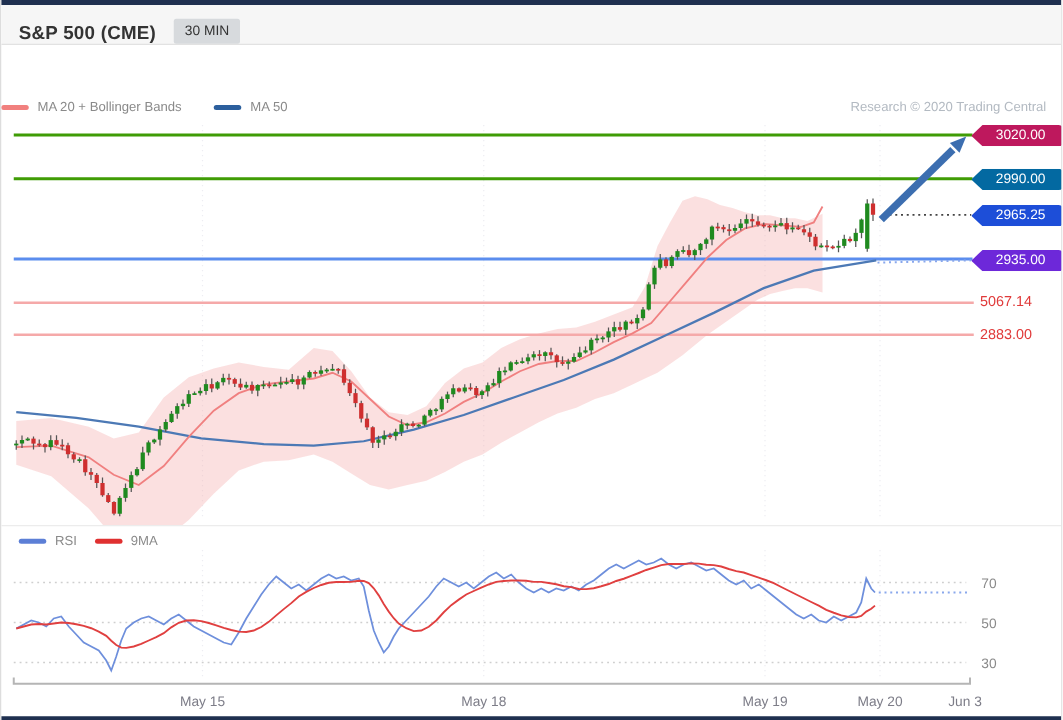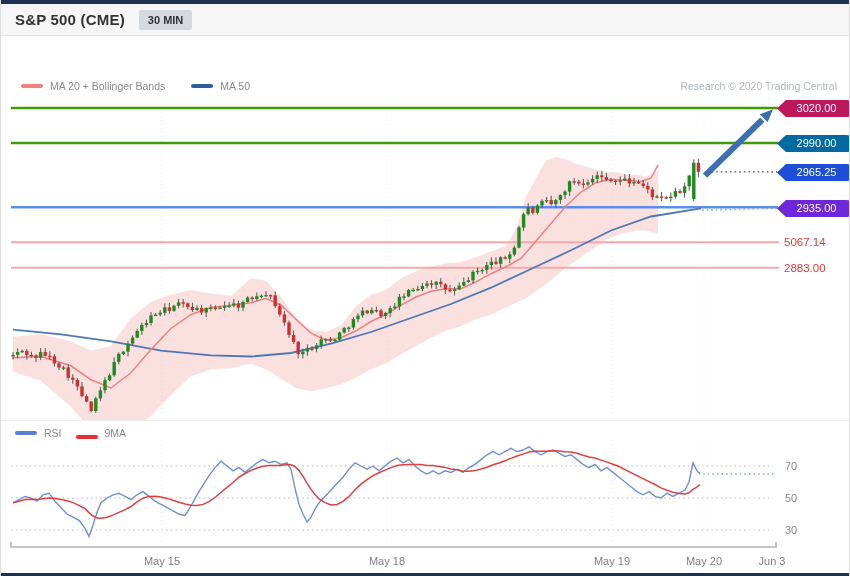--- a/index.html
+++ b/index.html
@@ -1,25 +1,25 @@
 <!DOCTYPE html>
 <html><head>
 <meta charset="utf-8">
 <style>
   html,body{margin:0;padding:0;background:#fff;font-family:"Liberation Sans",sans-serif;}
   .page{position:relative;width:850px;height:576px;background:#fff;overflow:hidden;
         border-left:1px solid #ddd;border-right:1px solid #ddd;box-sizing:border-box;}
   .topbar{position:absolute;left:0;top:0;width:100%;height:4px;background:#1f3050;}
   .bottombar{position:absolute;left:0;bottom:0;width:100%;height:3px;background:#1f3050;}
   .header{position:absolute;left:0;top:4px;width:100%;height:31px;background:#f6f6f6;
-          border-bottom:1px solid #e2e2e2;display:flex;align-items:center;}
+          border-bottom:1px solid #e2e2e2;display:flex;align-items:flex-end;}
   .title{font-size:15px;font-weight:bold;color:#333;margin-left:14px;letter-spacing:.2px;}
-  .badge{margin-left:14px;background:#d7dadd;color:#333;font-size:11px;padding:4px 9px;border-radius:2px;font-weight:bold;}
+  .badge{margin-left:14px;background:#d7dadd;color:#333;font-size:11px;padding:4px 9px;border-radius:2px;}
   .dateline{position:absolute;left:14px;top:42px;font-size:12.5px;color:#151515;}
-  .legendrow{position:absolute;left:20px;top:80px;display:flex;align-items:center;font-size:10.5px;color:#8a8a8a;}
+  .legendrow{position:absolute;left:0;top:80px;display:flex;align-items:center;font-size:10.5px;color:#8a8a8a;}
   .swatch{display:inline-block;width:22px;height:4px;border-radius:2px;margin-right:7px;}
   .legendrow .item{display:flex;align-items:center;margin-right:26px;}
   .research{position:absolute;right:12px;top:80px;font-size:10.5px;color:#b3bac2;margin-left:24px;}
   .pricetag{position:absolute;left:776px;width:73px;height:17px;line-height:17px;color:#fff;
             font-size:11px;text-align:center;padding-left:6px;box-sizing:border-box;
             clip-path:polygon(0 50%,9px 0,100% 0,100% 100%,9px 100%);border-radius:0 3px 3px 0;}
   .plainlevel{position:absolute;left:783px;font-size:11.5px;color:#e03a3a;}
   .rsilegend{position:absolute;left:14px;top:427px;display:flex;align-items:center;font-size:10.5px;color:#8a8a8a;z-index:3;}
   .rsisep{position:absolute;left:0;top:420px;width:100%;border-top:1px solid #ececec;}
   svg{position:absolute;left:0;}
@@ -396,20 +396,20 @@
       <text x="611" y="565" fill="#7d7d88" font-size="11px" text-anchor="middle">May 19</text>
       <text x="703" y="565" fill="#7d7d88" font-size="11px" text-anchor="middle">May 20</text>
       <text x="771" y="565" fill="#7d7d88" font-size="11px" text-anchor="middle">Jun 3</text>
     </svg>
 
   <div class="rsilegend">
     <span class="item" style="display:flex;align-items:center;margin-right:14px">
       <span class="swatch" style="background:#5c7fd6"></span>
       <span>RSI</span>
     </span>
-    <span class="item" style="display:flex;align-items:flex-end">
+    <span class="item" style="display:flex;align-items:center">
       <span class="swatch" style="background:#e03030"></span>
       <span>9MA</span>
     </span>
   </div>
 
   <div class="bottombar"></div>
 </div>
 
 </body></html>

